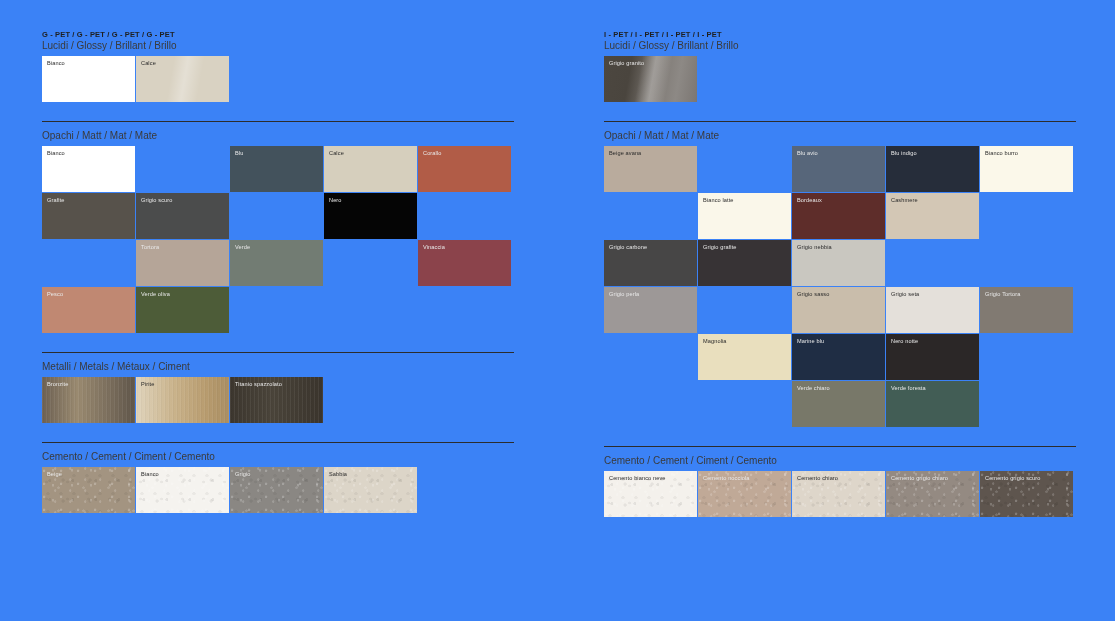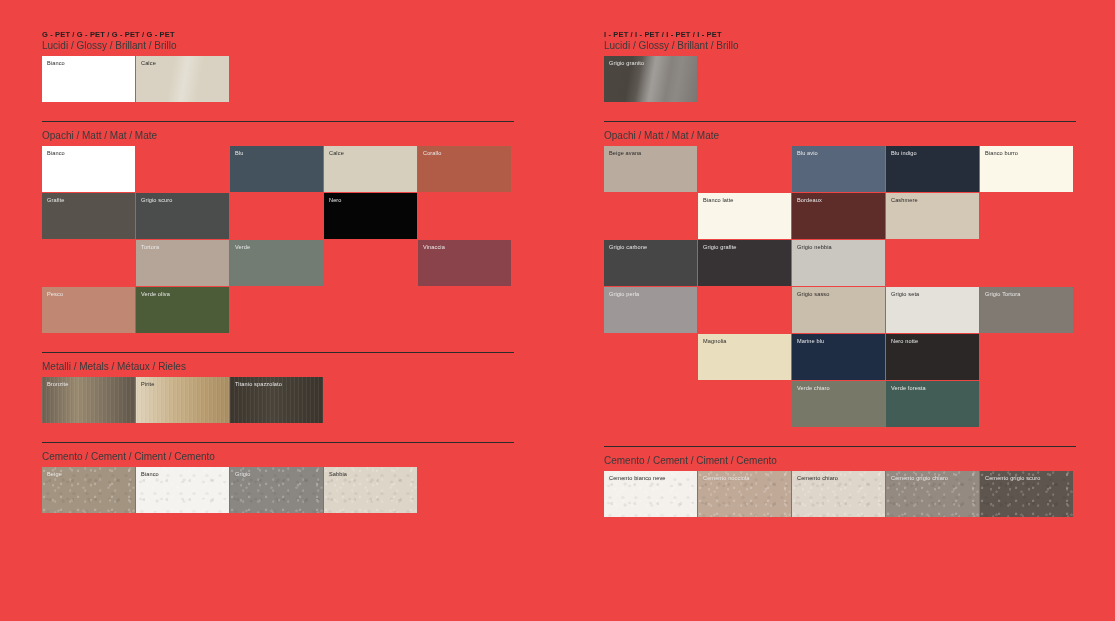--- a/index.html
+++ b/index.html
@@ -11,21 +11,21 @@
     width: 1115px;
     height: 621px;
     font-family: "Liberation Sans", sans-serif;
     color: #2b2b2b;
     overflow: hidden;
   }
   .page {
     position: relative;
     width: 1115px;
     height: 621px;
-    background: #ef4444;
+    background: #3b82f6;
   }
   .panel {
     position: absolute;
     top: 0;
     width: 472px;
   }
   .panel-left  { left: 42px; }
   .panel-right { left: 604px; }
 
   .panel-title {
@@ -188,21 +188,21 @@
           <div class="cell" style="grid-area: 4 / 1;">
             <span class="swatch" style="background: rgb(192, 136, 114);"></span>
             <span class="swatch-label lbl-light">Pesco</span>
           </div>
           <div class="cell" style="grid-area: 4 / 2;">
             <span class="swatch" style="background: rgb(77, 92, 56);"></span>
             <span class="swatch-label lbl-light">Verde oliva</span>
           </div>
         </div>
         <div class="divider" style="position: absolute; top: 352px;"></div>
-        <div class="section-head" style="position: absolute; top: 361px;">Metalli / Metals / Métaux / Rieles</div>
+        <div class="section-head" style="position: absolute; top: 361px;">Metalli / Metals / Métaux / Ciment</div>
         <div class="grid grid-5" style="position: absolute; top: 377px;">
           <div class="cell" style="grid-area: 1 / 1;">
             <span class="swatch tex-brushed" style="background: linear-gradient(90deg, rgb(109, 97, 83) 0%, rgb(154, 138, 112) 38%, rgb(125, 112, 94) 70%, rgb(96, 86, 74) 100%);"></span>
             <span class="swatch-label lbl-light">Bronzite</span>
           </div>
           <div class="cell" style="grid-area: 1 / 2;">
             <span class="swatch tex-brushed" style="background: linear-gradient(90deg, rgb(224, 212, 188) 0%, rgb(201, 178, 138) 42%, rgb(184, 156, 111) 75%, rgb(169, 142, 99) 100%);"></span>
             <span class="swatch-label lbl-dark">Pirite</span>
           </div>
           <div class="cell" style="grid-area: 1 / 3;">

